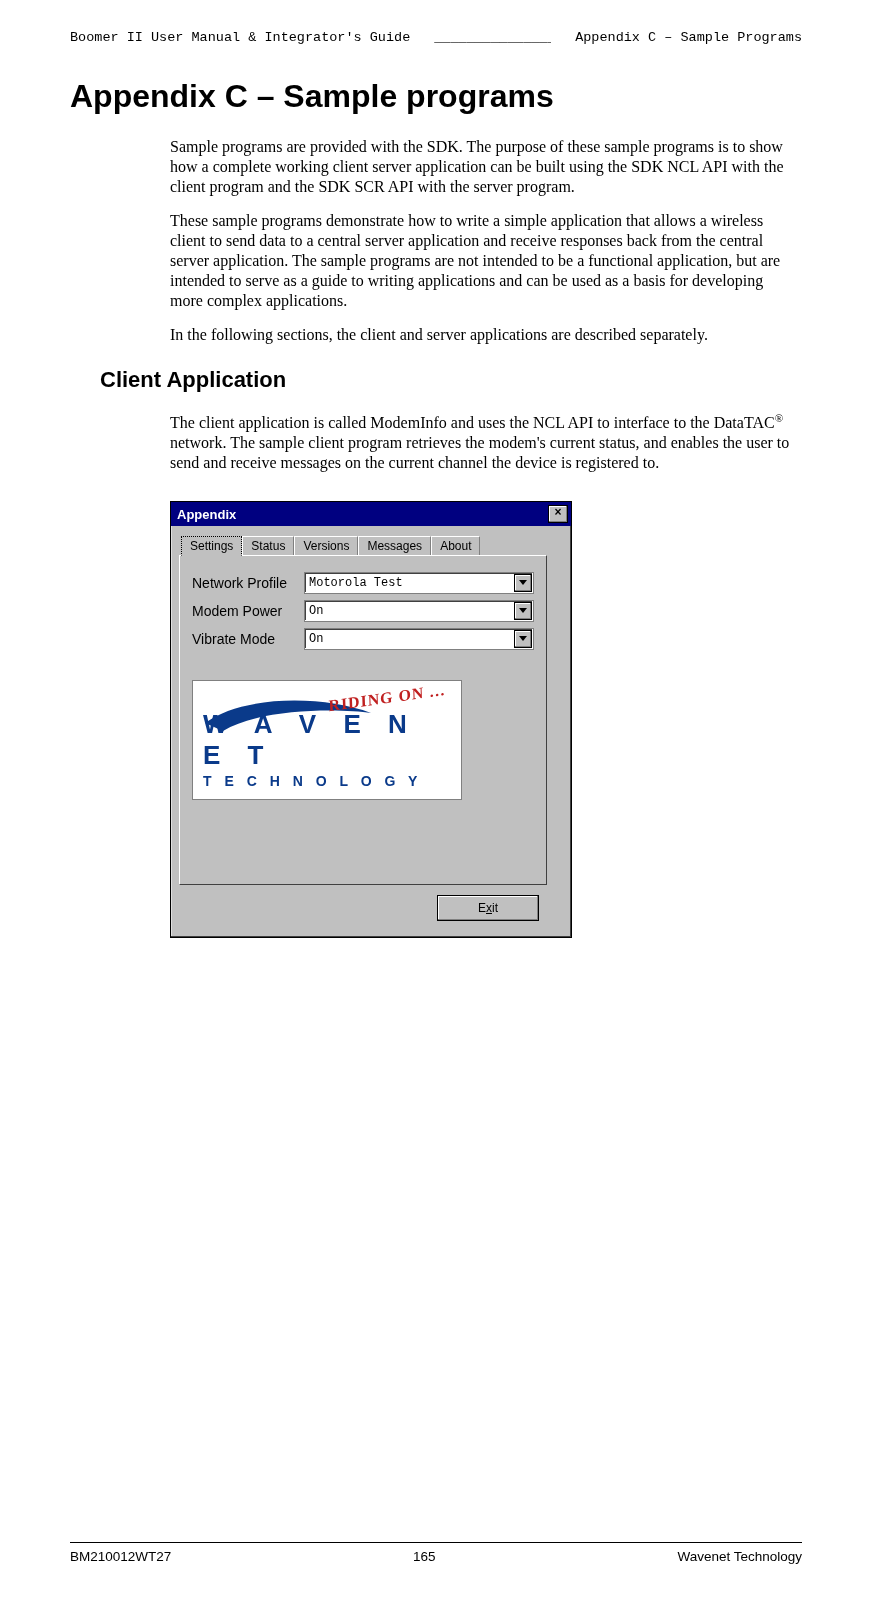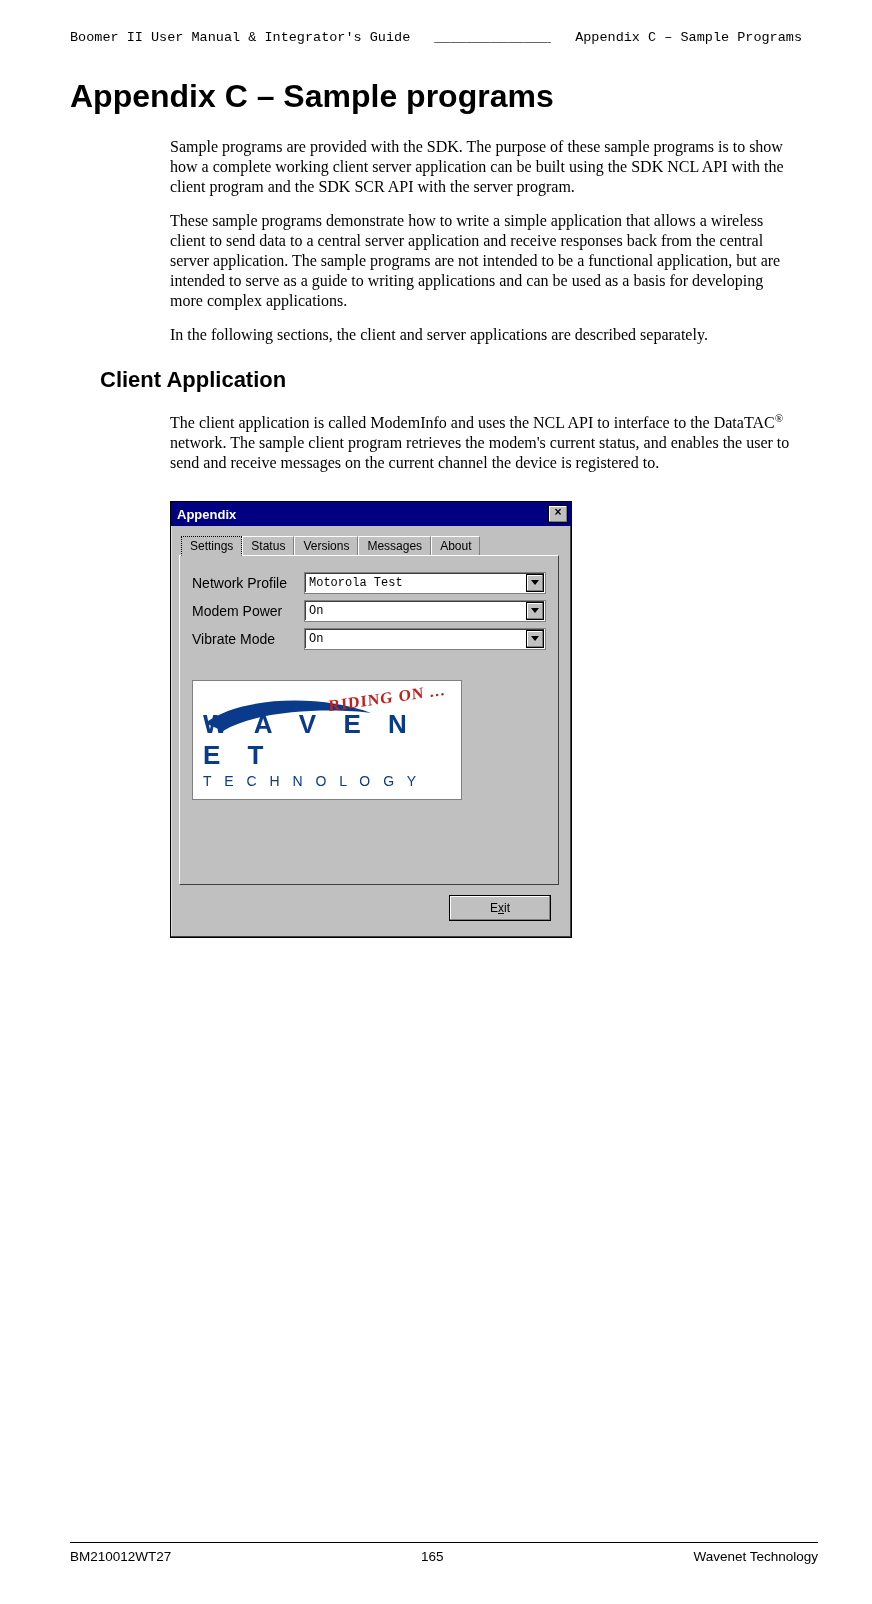--- a/index.html
+++ b/index.html
@@ -74,21 +74,21 @@
   .closebtn {
     width: 18px; height: 16px;
     background: #c0c0c0; color: #000;
     border: 1px solid #000;
     box-shadow: inset -1px -1px 0 #808080, inset 1px 1px 0 #fff;
     font-family: Arial, sans-serif;
     font-weight: bold; font-size: 12px;
     line-height: 12px; text-align: center;
   }
   .client {
-    padding: 10px 12px 8px 8px;
+    padding: 10px 24px 8px 8px;
   }
   .tabs { display: flex; gap: 0; margin-left: 2px; }
   .tab {
     background: #c0c0c0;
     border: 1px solid #808080;
     border-bottom: none;
     border-top-color: #fff;
     border-left-color: #fff;
     padding: 2px 8px;
     font-size: 12px;
@@ -152,38 +152,38 @@
     font-size: 16px; letter-spacing: 1px;
   }
   .logo .wave {
     font-family: Arial, sans-serif;
     color: #0a3a8a; font-weight: 900;
     font-size: 26px; letter-spacing: 10px;
     margin-bottom: 2px;
   }
   .logo .tech {
     font-family: Arial, sans-serif;
-    color: #0a3a8a; font-weight: 400;
+    color: #0a3a8a; font-weight: 700;
     font-size: 14px; letter-spacing: 4.5px;
   }
   .btnbar {
     display: flex; justify-content: flex-end;
     padding: 10px 8px 8px 0;
   }
   .btn {
     width: 100px; height: 24px;
     background: #c0c0c0;
     border: 1px solid #000;
     box-shadow: inset -1px -1px 0 #808080, inset 1px 1px 0 #fff;
     display: flex; align-items: center; justify-content: center;
     font-size: 12px;
   }
   .btn .ul { text-decoration: underline; }
   .ftr {
-    position: absolute; left: 70px; right: 54px; bottom: 40px;
+    position: absolute; left: 70px; right: 70px; bottom: 40px;
     font-family: Arial, Helvetica, sans-serif;
     font-size: 13.5px;
     border-top: 1px solid #000;
     padding-top: 6px;
     display: flex; justify-content: space-between;
   }
 </style>
 </head>
 <body>
 

